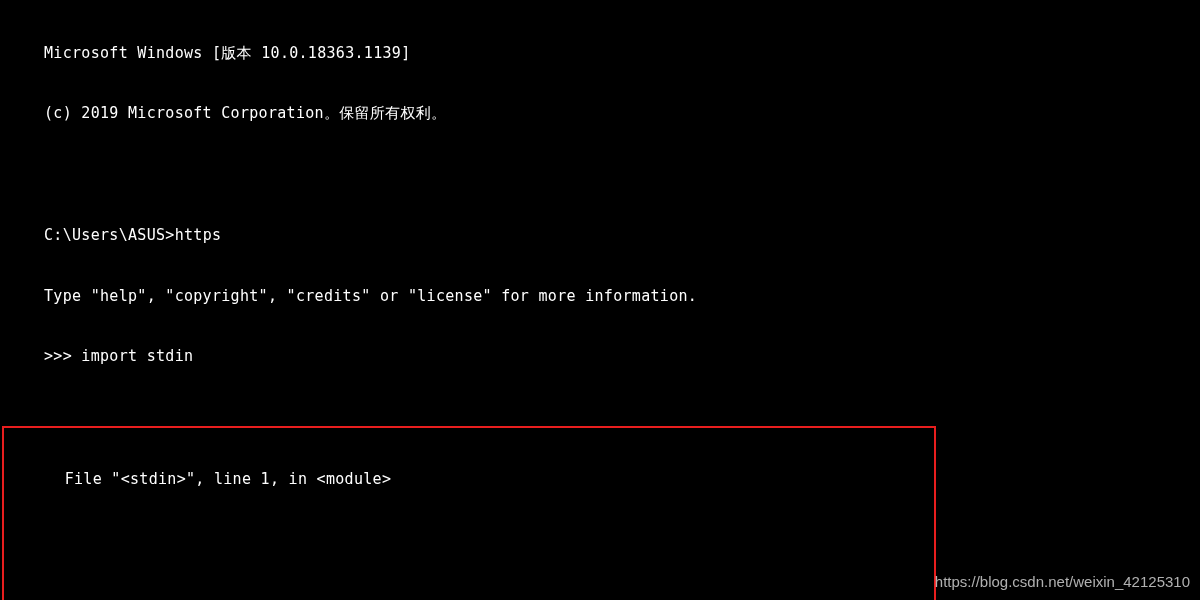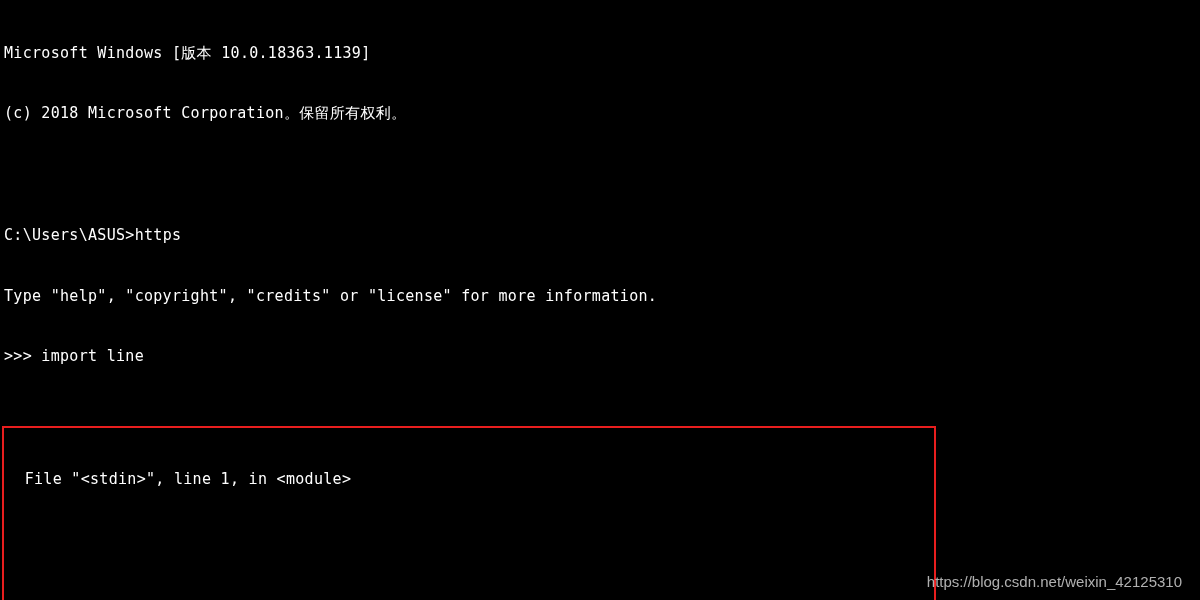--- a/index.html
+++ b/index.html
@@ -10,51 +10,51 @@
       color: #fff;
       width: 1200px;
       height: 600px;
       overflow: hidden;
       position: relative;
       padding: 2px 4px;
       line-height: 1.35;
       letter-spacing: 0.3px;
     }
     .term { white-space: pre; }
-    .line { display: block; }
+    .line { display: block; margin-left: 40px; }
     .error-box {
       border: 2px solid #e81e1e;
       border-top-width: 2px;
       padding: 0 2px 2px 2px;
       margin-left: -2px;
       margin-right: 260px;
       margin-top: -1px;
     }
     .watermark {
       position: absolute;
-      right: 18px;
+      right: 10px;
       bottom: 8px;
       color: #cfcfcf;
       font-family: Arial, sans-serif;
       font-size: 15px;
       letter-spacing: 0;
       opacity: 0.85;
       padding-left: 28px;
     }
   </style>
 </head>
 <body>
 
 <div class="term">
   <span class="line">Microsoft Windows [版本 10.0.18363.1139]</span>
-  <span class="line">(c) 2018 Microsoft Corporation。保留所有权利。</span>
+  <span class="line">(c) 2019 Microsoft Corporation。保留所有权利。</span>
   <span class="line"> </span>
   <span class="line"><span>C:\Users\ASUS&gt;</span><span>https</span></span>
   <span class="line">Type "help", "copyright", "credits" or "license" for more information.</span>
-  <span class="line"><span>&gt;&gt;&gt; </span><span>import line</span></span>
+  <span class="line"><span>&gt;&gt;&gt; </span><span>import stdin</span></span>
 
   <div class="error-box">
     <span class="line">  File "&lt;stdin&gt;", line 1, in &lt;module&gt;</span>
     
     
     
     
     
     
     

